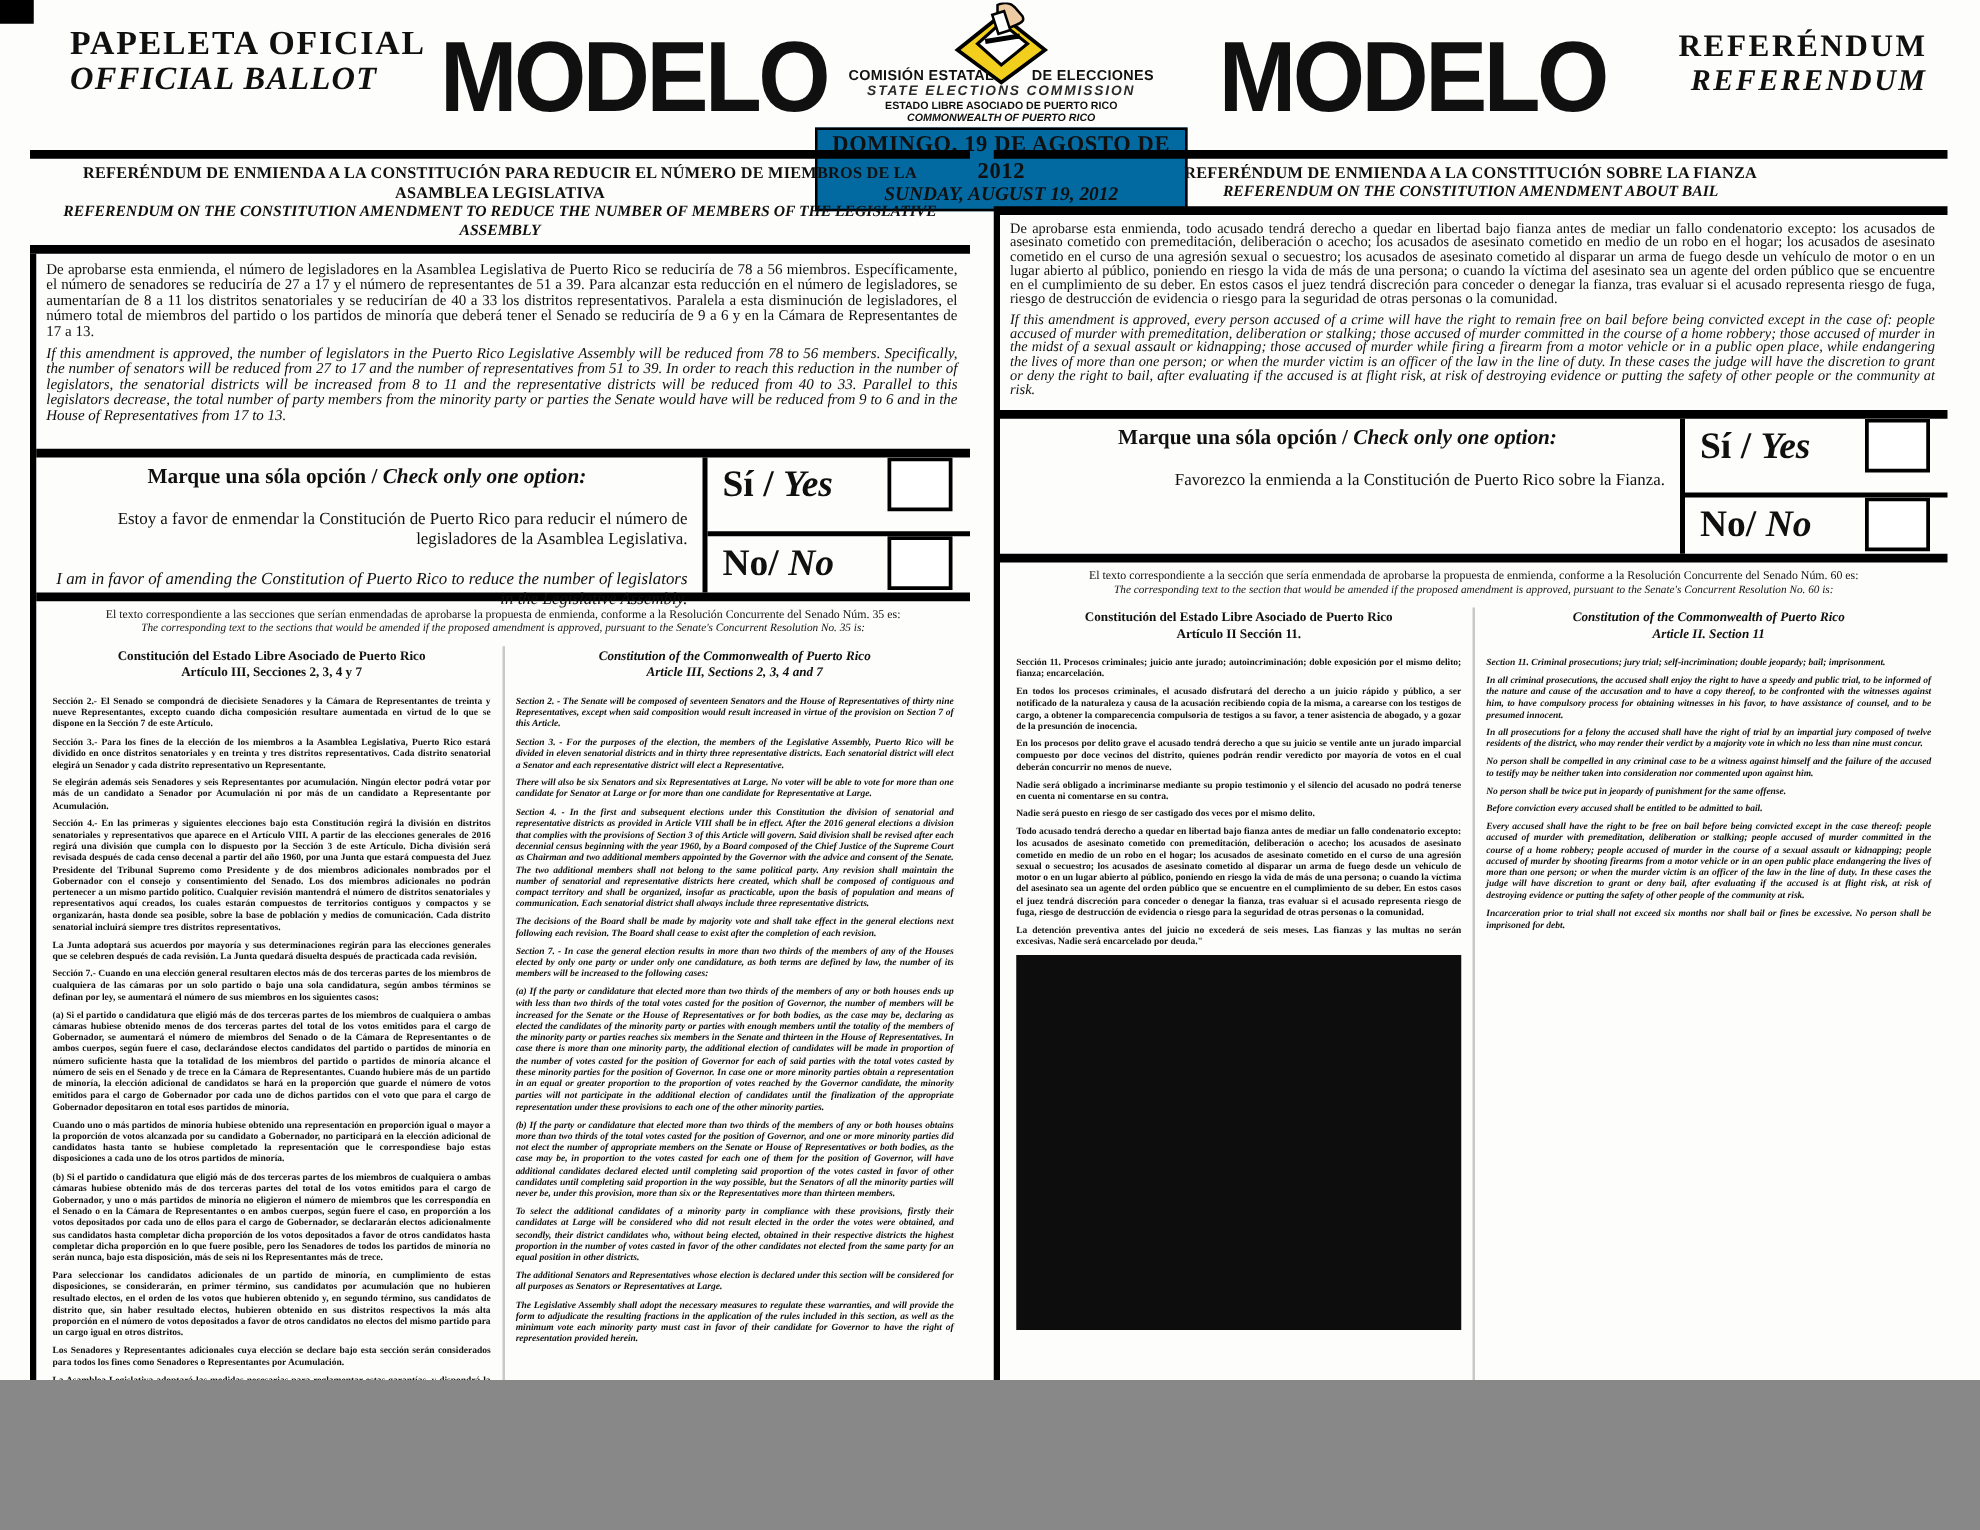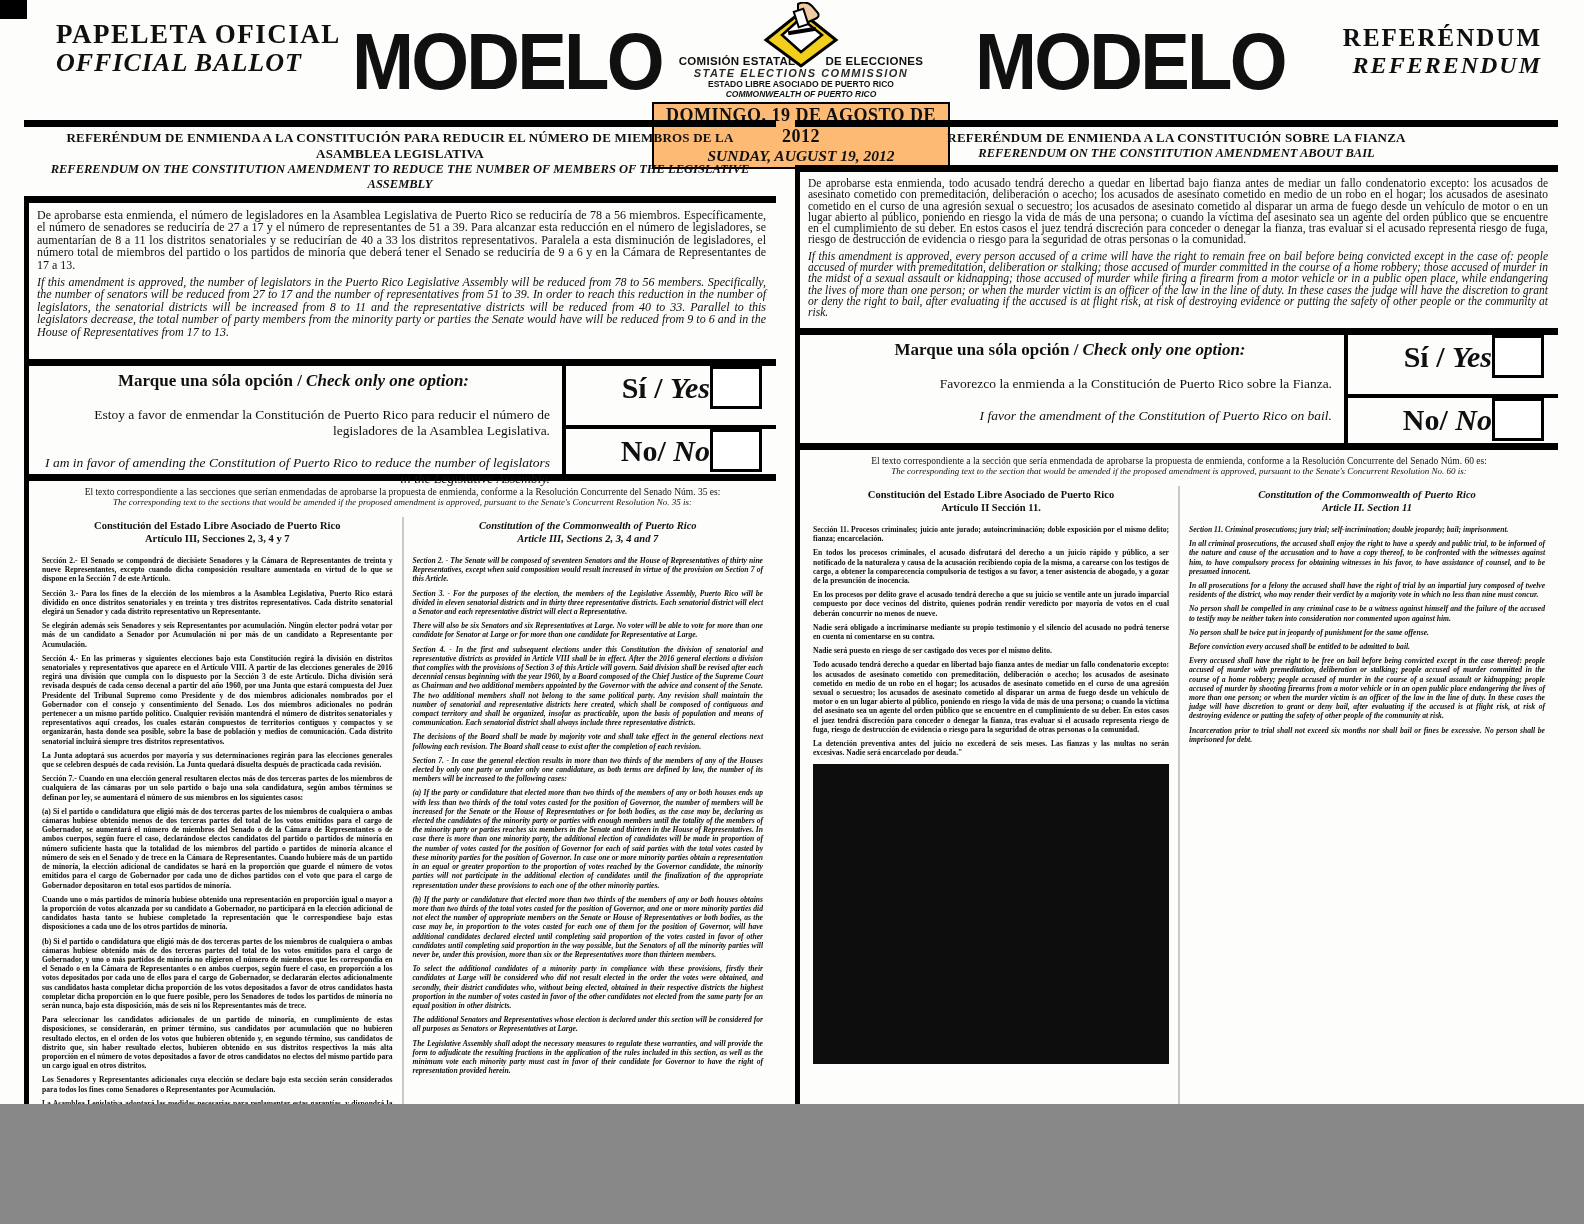--- a/index.html
+++ b/index.html
@@ -16,21 +16,21 @@
           transform:scaleX(.93);transform-origin:left top;}
   #modelo1{left:352px;} #modelo2{left:975px;}
   .logo-blk{position:absolute;left:652px;top:2px;width:298px;text-align:center;}
   .logo-blk svg{display:block;margin:0 auto -13px;}
   .comm-row{display:flex;justify-content:center;gap:30px;font-size:11.5px;font-weight:bold;
             font-family:"Liberation Sans",sans-serif;letter-spacing:.3px;}
   .comm2{font-size:11px;font-weight:bold;font-style:italic;letter-spacing:1.5px;color:#2b2b2b;
          font-family:"Liberation Sans",sans-serif;}
   .comm3{font-size:8.5px;font-weight:bold;font-family:"Liberation Sans",sans-serif;}
   .comm4{font-size:8.5px;font-weight:bold;font-style:italic;font-family:"Liberation Sans",sans-serif;}
-  .date-box{margin-top:3px;border:2px solid #000;padding:1px 4px 2px;background:#fdba74;}
+  .date-box{margin-top:3px;border:2px solid #000;padding:1px 4px 2px;background:#0369a1;}
   .date-es{font-size:18px;font-weight:bold;letter-spacing:.5px;}
   .date-en{font-size:15.5px;font-weight:bold;font-style:italic;}
   .hdr-right{position:absolute;right:42px;top:24px;text-align:right;line-height:1.12;}
   .hdr-right .l1{font-weight:bold;font-size:25px;letter-spacing:2px;}
   .hdr-right .l2{font-weight:bold;font-style:italic;font-size:24px;letter-spacing:2px;}
 
   
   .ballot{position:absolute;top:120px;}
   #ballot-left{left:24px;width:752px;}
   #ballot-right{left:795px;width:763px;}
@@ -44,21 +44,21 @@
   .intro .it{font-style:italic;}
   .intro.dense{font-size:11.5px;}
   .intro.dense p{line-height:11.3px;}
 
   .option-row{display:flex;height:108px;}
   .opt-text{flex:1;padding:5px 12px 0 8px;}
   .opt-prompt{text-align:center;font-size:17px;font-weight:bold;margin-bottom:3px;}
   .opt-text p{margin:16px 0 3px;font-size:13.5px;line-height:16px;text-align:right;}
   .it{font-style:italic;}
   .opt-choices{width:210px;border-left:4px solid #000;display:flex;flex-direction:column;}
-  .choice{flex:1;display:flex;align-items:center;justify-content:flex-end;padding:0 14px 16px 12px;}
+  .choice{flex:1;display:flex;align-items:center;justify-content:space-between;padding:0 14px 16px 12px;}
   .choice.yes{border-bottom:4px solid #000;}
   .choice-label{font-size:30px;font-weight:bold;white-space:nowrap;}
   .checkbox{width:46px;height:37px;border:3px solid #000;background:#fff;flex:0 0 auto;}
 
   .note{padding:6px 8px 2px;text-align:center;}
   .note .n1{font-size:9.5px;}
   .note .n2{font-size:9px;font-style:italic;}
 
   .cols{display:flex;height:668px;padding:8px 4px 0 4px;overflow:hidden;}
   .col{flex:1;padding:0 9px;overflow:hidden;}
@@ -226,21 +226,20 @@
         <p class="it">If this amendment is approved, every person accused of a crime will have the right to remain free on bail before being convicted except in the case of: people accused of murder with premeditation, deliberation or stalking; those accused of murder committed in the course of a home robbery; those accused of murder in the midst of a sexual assault or kidnapping; those accused of murder while firing a firearm from a motor vehicle or in a public open place, while endangering the lives of more than one person; or when the murder victim is an officer of the law in the line of duty. In these cases the judge will have the discretion to grant or deny the right to bail, after evaluating if the accused is at flight risk, at risk of destroying evidence or putting the safety of other people or the community at risk.</p>
       </div>
       <div class="rule"></div>
       <div class="option-row">
         <div class="opt-text">
           <div class="opt-prompt">
             <span>Marque una sóla opción /</span>
             <span class="it">Check only one option:</span>
           </div>
           <p>Favorezco la enmienda a la Constitución de Puerto Rico sobre la Fianza.</p>
-          <p class="it">I favor the amendment of the Constitution of Puerto Rico on bail.</p>
         </div>
         <div class="opt-choices">
           <div class="choice yes">
             <span class="choice-label">
               <span>Sí /</span>
               <span class="it">Yes</span>
             </span>
             <span class="checkbox"></span>
           </div>
           <div class="choice no">

